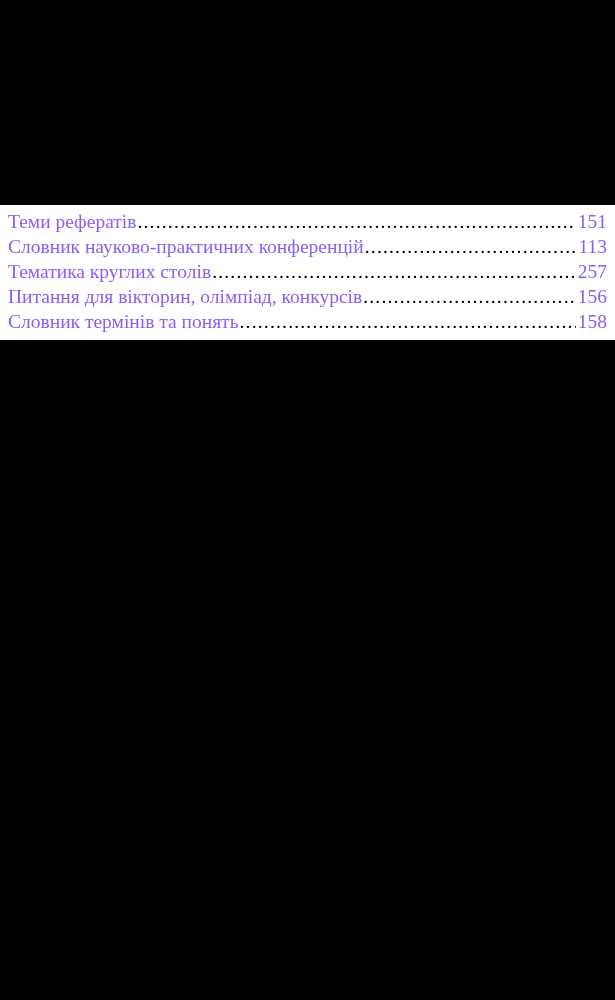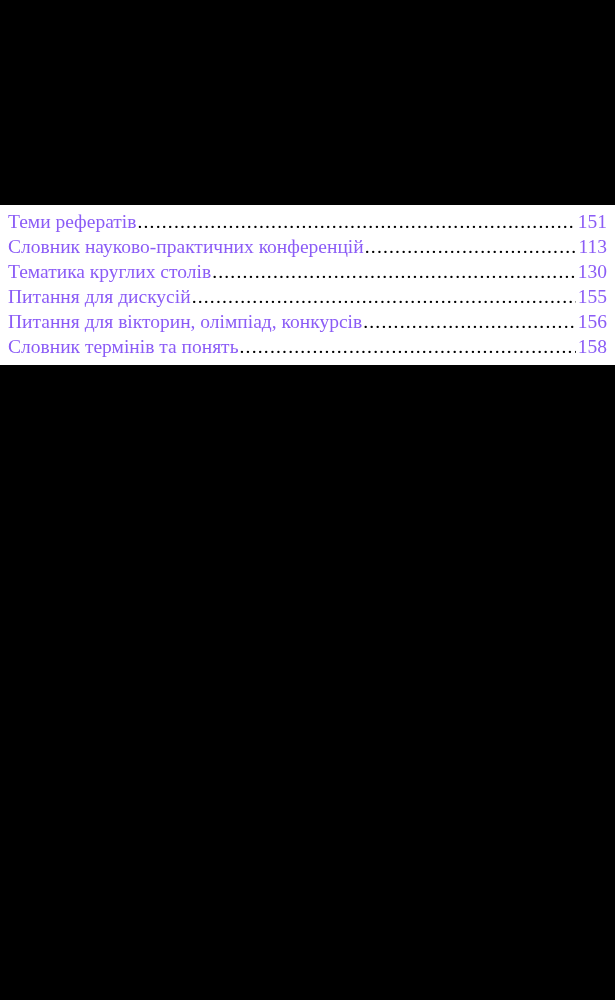--- a/index.html
+++ b/index.html
@@ -70,28 +70,23 @@
 
   <div class="toc-row">
     <span class="toc-title">Словник науково-практичних конференцій</span>
     <span class="toc-leader"></span>
     <span class="toc-page">113</span>
   </div>
 
   <div class="toc-row">
     <span class="toc-title">Тематика круглих столів</span>
     <span class="toc-leader"></span>
-    <span class="toc-page">130</span>
+    <span class="toc-page">257</span>
   </div>
 
-  <div class="toc-row">
-    <span class="toc-title">Питання для дискусій</span>
-    <span class="toc-leader"></span>
-    <span class="toc-page">155</span>
-  </div>
 
   <div class="toc-row">
     <span class="toc-title">Питання для вікторин, олімпіад, конкурсів</span>
     <span class="toc-leader"></span>
     <span class="toc-page">156</span>
   </div>
 
   <div class="toc-row">
     <span class="toc-title">Словник термінів та понять</span>
     <span class="toc-leader"></span>

